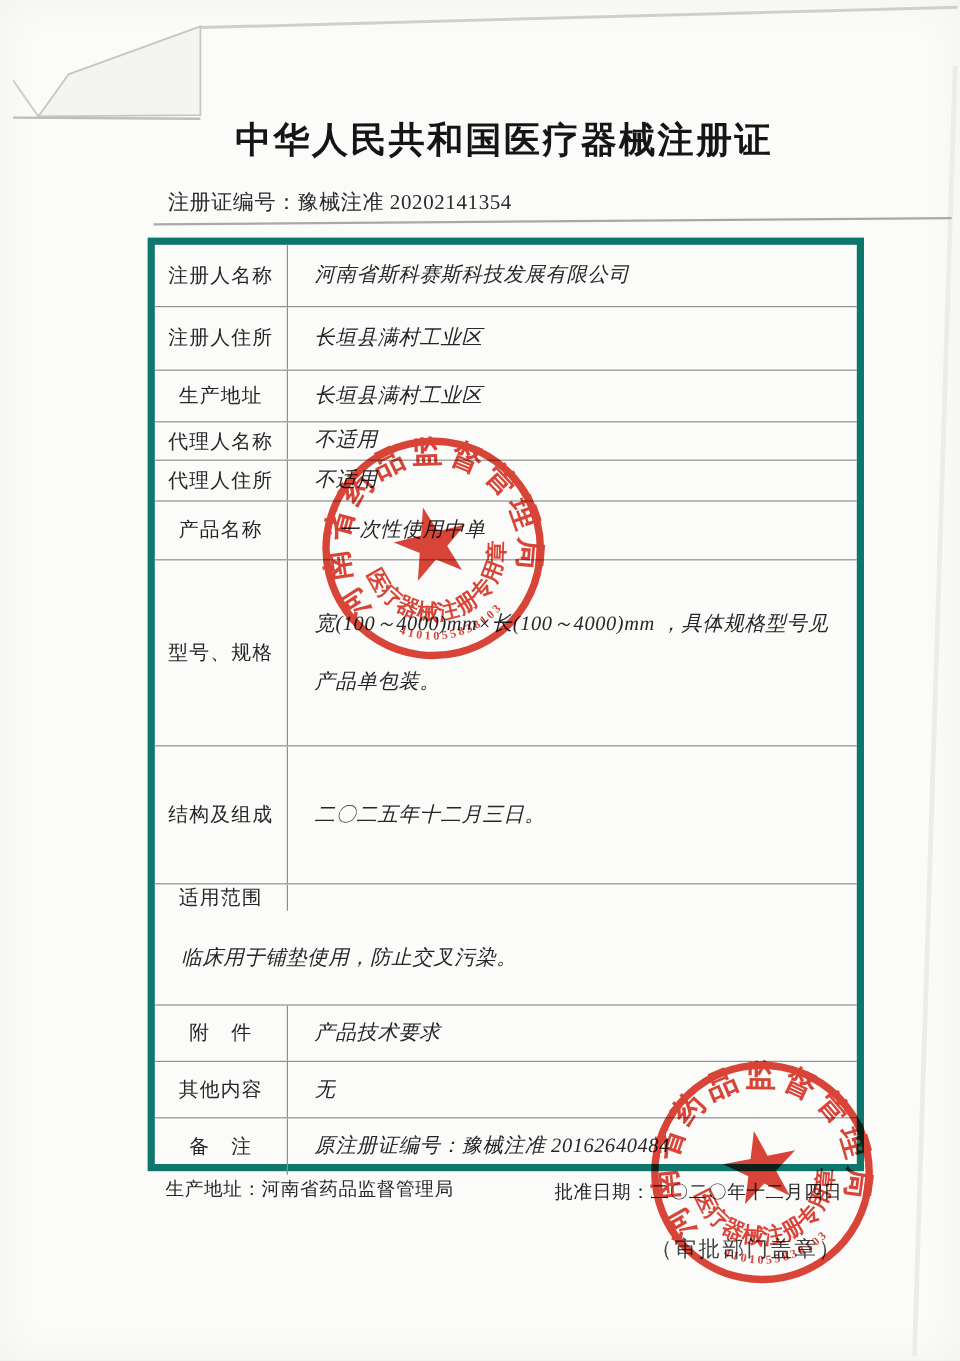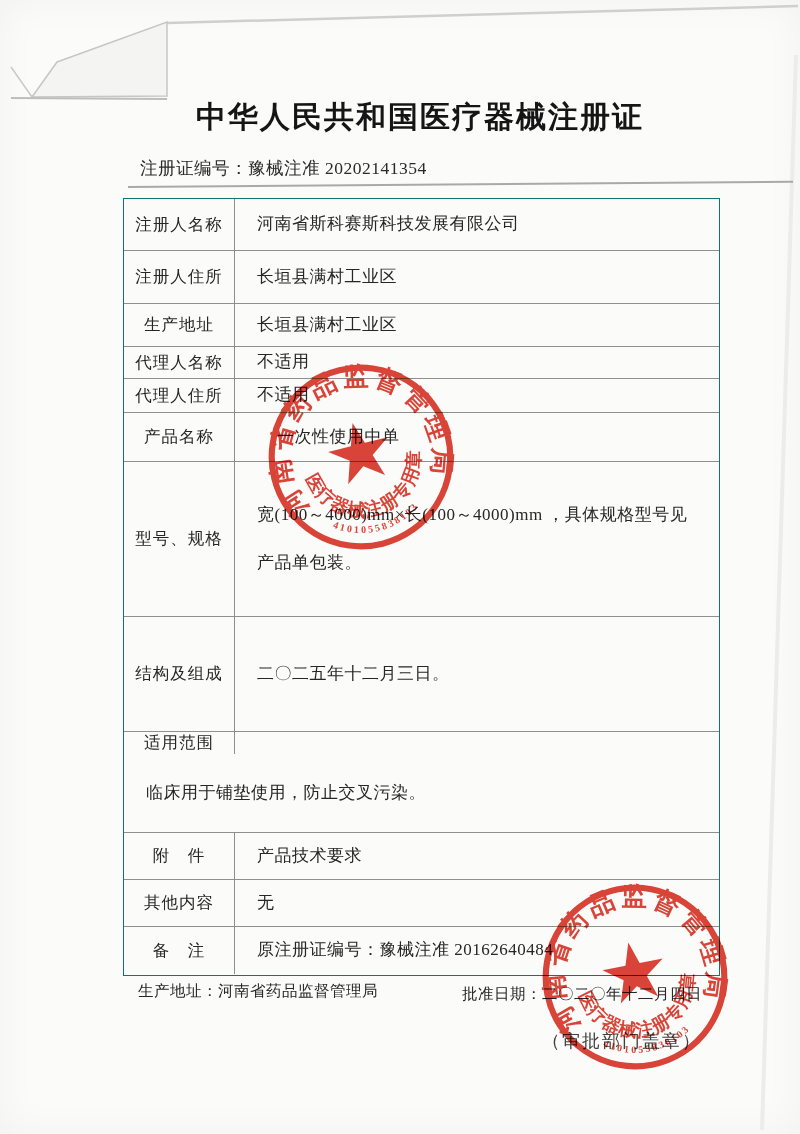--- a/index.html
+++ b/index.html
@@ -9,40 +9,40 @@
   .artifacts{position:absolute;left:0;top:0;width:800px;height:1134px;pointer-events:none;}
   .doc{position:absolute;left:0;top:0;width:800px;height:1134px;color:#222;}
 
   .title{position:absolute;left:0;top:97px;width:800px;text-align:center;
          font-size:30px;font-weight:bold;letter-spacing:2px;color:#151515;margin-left:20px;}
   .certno{position:absolute;left:140px;top:156px;font-size:17.5px;color:#2a2a2a;letter-spacing:0.5px;}
   .rule{position:absolute;left:128px;top:186px;width:665px;height:0;
         border-top:2px solid #a9a9a7;transform:rotate(-0.45deg);transform-origin:left center;}
 
   .table{position:absolute;left:123px;top:198px;width:597px;height:778px;
-         border:1px solid #0f766e;box-sizing:border-box;display:flex;flex-direction:column;}
+         border:6px solid #0f766e;box-sizing:border-box;display:flex;flex-direction:column;}
   .trow{display:flex;border-bottom:1px solid #8f8f8d;box-sizing:border-box;flex:0 0 auto;}
   .trow:last-child{border-bottom:none;}
   .trow:nth-child(1){height:52px;}
   .trow:nth-child(2){height:53px;}
   .trow:nth-child(3){height:43px;}
   .trow:nth-child(4){height:32px;}
   .trow:nth-child(5){height:34px;}
   .trow:nth-child(6){height:49px;gap:20px;}
   .trow:nth-child(7){height:155px;}
   .trow:nth-child(8){height:115px;}
   .trow:nth-child(9){height:101px;flex-direction:column;}
   .trow:nth-child(10){height:47px;}
   .trow:nth-child(11){height:47px;}
   .trow:nth-child(12){height:47px;}
   .cell{box-sizing:border-box;}
   .label{width:111px;border-right:1px solid #8f8f8d;display:flex;align-items:center;
          justify-content:center;font-size:16.5px;color:#262626;letter-spacing:1px;text-align:center;}
   .value{flex:1;display:flex;align-items:center;padding:2px 14px 2px 22px;font-size:17px;
-         color:#262626;white-space:pre-line;line-height:1.55;letter-spacing:0.5px;}
+         color:#262626;white-space:pre-line;line-height:1.55;letter-spacing:0.5px;font-style:italic;}
   .trow:nth-child(7) .value{line-height:48px;align-items:center;}
 
   .footer-left{position:absolute;left:138px;top:981px;font-size:15.5px;color:#262626;letter-spacing:0.5px;}
   .footer-right{position:absolute;left:462px;top:981px;font-size:15.5px;color:#262626;
                 line-height:26px;letter-spacing:0.5px;}
   .stamp-note{position:absolute;left:532px;top:1029px;width:180px;text-align:center;
               font-size:18px;color:#404040;letter-spacing:2px;}
 
   .seal{position:absolute;width:190px;height:190px;mix-blend-mode:multiply;opacity:0.93;}
   #seal-mid{left:266px;top:362px;transform:rotate(-14deg);}

